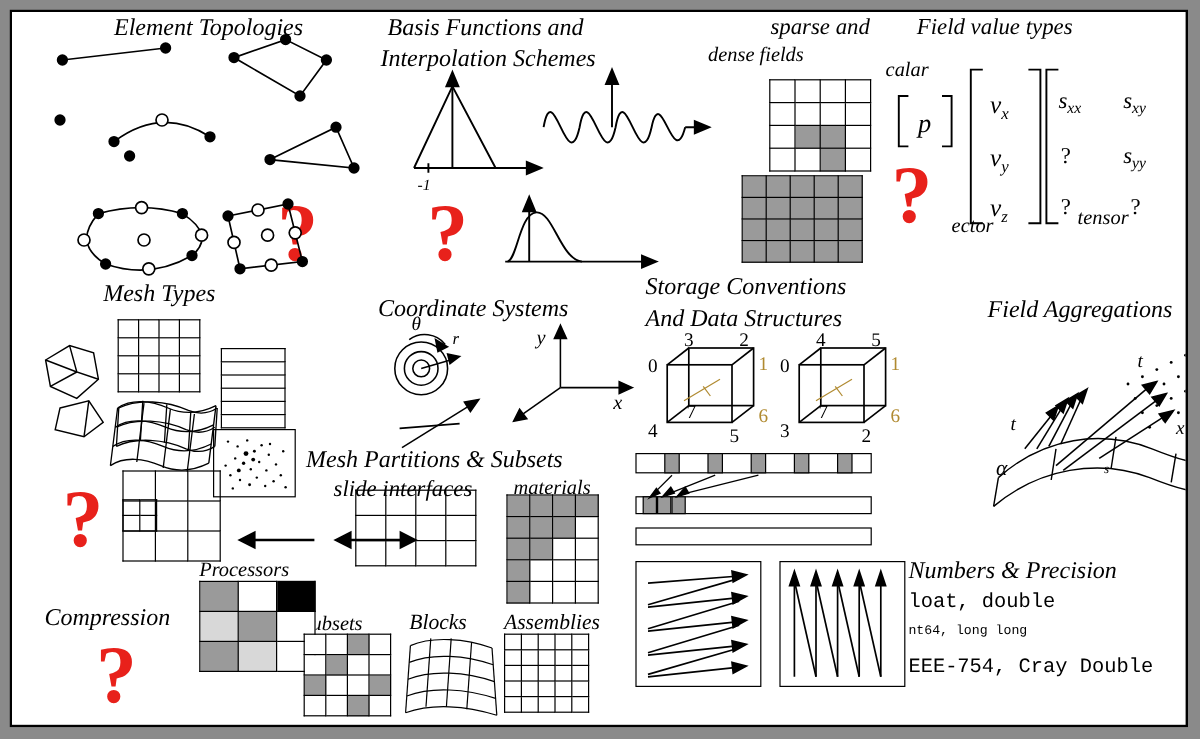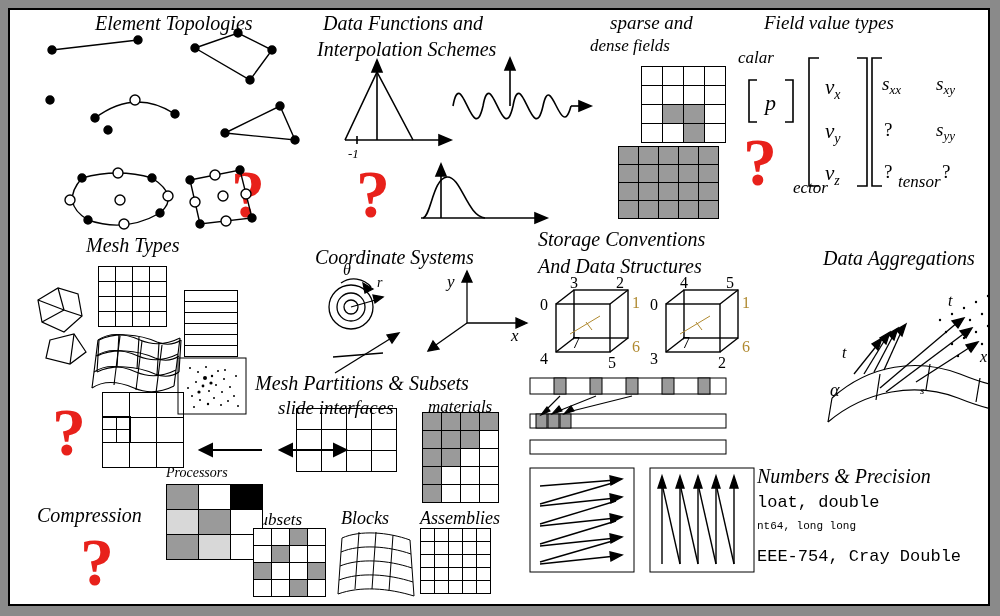--- a/index.html
+++ b/index.html
@@ -15,34 +15,34 @@
   .blk{background:#000;}
   .lt{background:#d8d8d8;}
   .wh{background:#fff;}
 </style>
 </head>
 <body>
 
 <div id="frame">
 
   <div class="lbl" style="left:85px;top:2px;font-size:20px;">Element Topologies</div>
-  <div class="lbl" style="left:313px;top:2px;font-size:20px;">Data Functions and</div>
+  <div class="lbl" style="left:313px;top:2px;font-size:20px;">Basis Functions and</div>
   <div class="lbl" style="left:307px;top:28px;font-size:20px;">Interpolation Schemes</div>
-  <div class="lbl" style="left:600px;top:2px;font-size:19px;">sparse and</div>
+  <div class="lbl" style="left:632px;top:2px;font-size:19px;">sparse and</div>
   <div class="lbl" style="left:580px;top:26px;font-size:17px;">dense fields</div>
   <div class="lbl" style="left:754px;top:2px;font-size:19px;">Field value types</div>
   <div class="lbl" style="left:76px;top:224px;font-size:20px;">Mesh Types</div>
   <div class="lbl" style="left:305px;top:236px;font-size:20px;">Coordinate Systems</div>
   <div class="lbl" style="left:528px;top:218px;font-size:20px;">Storage Conventions</div>
   <div class="lbl" style="left:528px;top:245px;font-size:20px;">And Data Structures</div>
-  <div class="lbl" style="left:813px;top:237px;font-size:20px;">Data Aggregations</div>
+  <div class="lbl" style="left:813px;top:237px;font-size:20px;">Field Aggregations</div>
   <div class="lbl" style="left:245px;top:362px;font-size:20px;">Mesh Partitions &amp; Subsets</div>
   <div class="lbl" style="left:268px;top:387px;font-size:19px;">slide interfaces</div>
   <div class="lbl" style="left:418px;top:387px;font-size:17px;">materials</div>
-  <div class="lbl" style="left:156px;top:455px;font-size:14px;">Processors</div>
+  <div class="lbl" style="left:156px;top:455px;font-size:17px;">Processors</div>
   <div class="lbl" style="left:27px;top:494px;font-size:20px;">Compression</div>
   <div class="lbl" style="left:243px;top:500px;font-size:17px;">subsets</div>
   <div class="lbl" style="left:331px;top:498px;font-size:18px;">Blocks</div>
   <div class="lbl" style="left:410px;top:498px;font-size:18px;">Assemblies</div>
   <div class="lbl" style="left:747px;top:455px;font-size:20px;">Numbers &amp; Precision</div>
 
   <div class="lbl mono" style="left:747px;top:483px;font-size:17px;">loat, double</div>
   <div class="lbl mono" style="left:747px;top:510px;font-size:11px;">nt64, long long</div>
   <div class="lbl mono" style="left:747px;top:537px;font-size:17px;">EEE-754, Cray Double</div>
 

